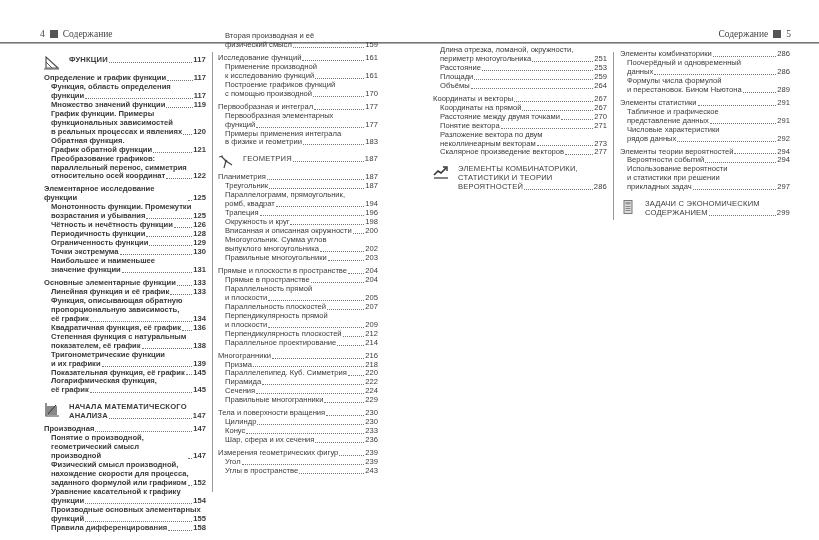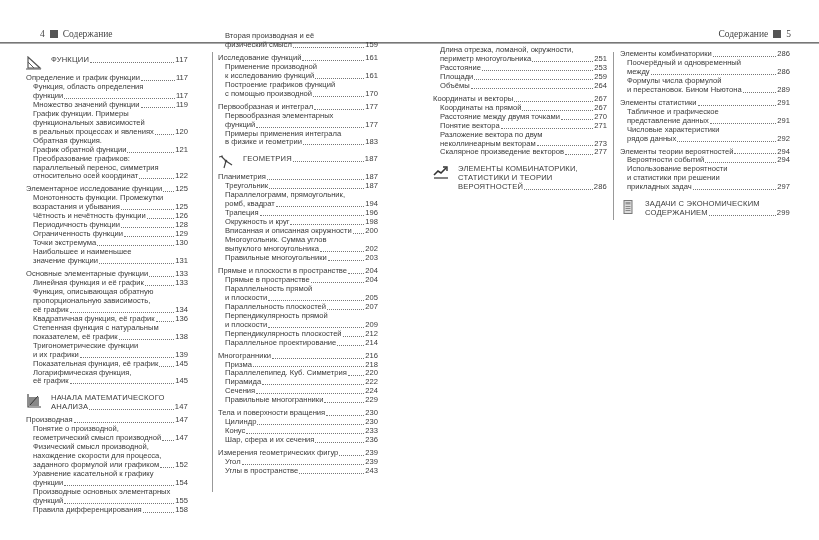--- a/index.html
+++ b/index.html
@@ -40,21 +40,21 @@
 <div class="header right">
   <span>Содержание</span>
   <span class="sq"></span>
   <span>5</span>
 </div>
 <div class="rule"></div>
 
 <div class="vline" style="left:212px; top:52px; height:440px;"></div>
 <div class="vline" style="left:613px; top:52px; height:168px;"></div>
 
-<div class="col" id="col0" style="left:26px; width:162px;">
+<div class="col" id="col0" style="left:44px; width:162px;font-weight:bold;">
     <div class="section">
       <span class="ico"><svg width="16" height="14" viewBox="0 0 16 14">
           <path d="M2 1 L2 12 L14 12 Z" fill="none" stroke="#555" stroke-width="1.2"></path>
           <path d="M2 6 L8 12" stroke="#555"></path>
           <path d="M0 13 L15 13" stroke="#555"></path>
         </svg></span>
       <div class="sbody">
         <div class="entry">
           <span class="txt">ФУНКЦИИ</span>
           <span class="dots"></span>
@@ -649,21 +649,21 @@
     <div class="lvl1">
       <div class="entry">
         <span class="txt">Элементы комбинаторики</span>
         <span class="dots"></span>
         <span class="pg">286</span>
       </div>
     </div>
     <div class="lvl2">
       <div class="plain1">Поочерёдный и одновременный</div>
       <div class="entry">
-        <span class="txt">между</span>
+        <span class="txt">данных</span>
         <span class="dots"></span>
         <span class="pg">286</span>
       </div>
     </div>
     <div class="lvl2">
       <div class="plain1">Формулы числа формулой</div>
       <div class="entry">
         <span class="txt">и перестановок. Бином Ньютона</span>
         <span class="dots"></span>
         <span class="pg">289</span>

